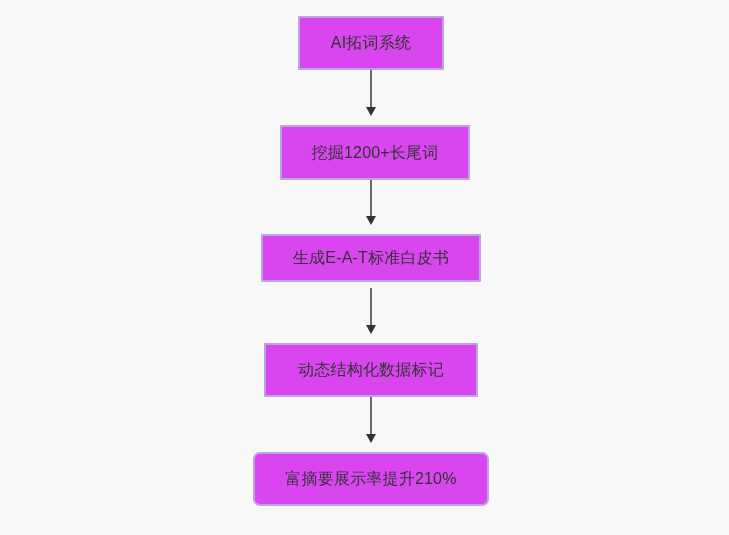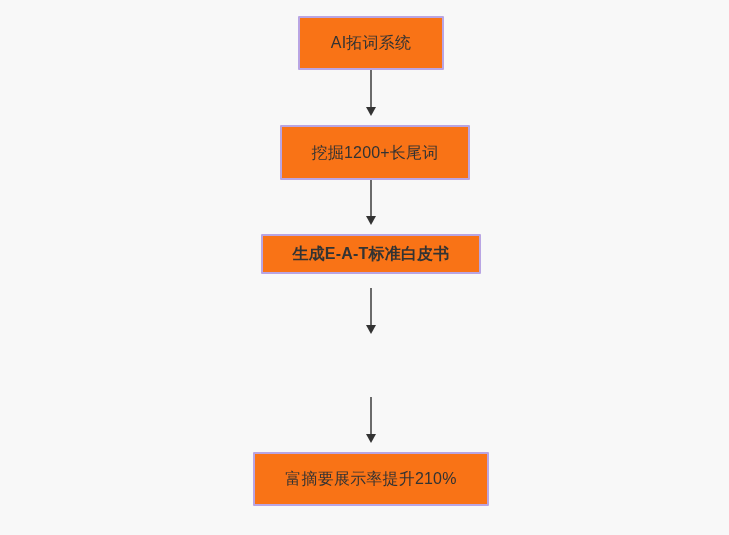--- a/index.html
+++ b/index.html
@@ -14,21 +14,21 @@
     overflow: hidden;
   }
   #flowchart-canvas {
     position: relative;
     width: 729px;
     height: 535px;
   }
   .node {
     position: absolute;
     box-sizing: border-box;
-    background: #f97316;
+    background: #d946ef;
     border: 2px solid #b9a5e3;
     border-radius: 1px;
     display: flex;
     align-items: center;
     justify-content: center;
     color: #333333;
     font-size: 16px;
     line-height: 1;
     letter-spacing: 0.2px;
     white-space: nowrap;
@@ -79,20 +79,23 @@
     <div class="edge-line" style="height: 38px;"></div>
     <div class="edge-arrow" style="top: 37px;"></div>
   </div>
 
   <div class="node" style="left: 298px; top: 16px; width: 146px; height: 54px;">
     <span class="node-label">AI拓词系统</span>
   </div>
   <div class="node" style="left: 280px; top: 125px; width: 190px; height: 55px;">
     <span class="node-label">挖掘1200+长尾词</span>
   </div>
-  <div class="node" style="left: 261px; top: 234px; width: 220px; height: 40px; font-weight: bold;">
+  <div class="node" style="left: 261px; top: 234px; width: 220px; height: 48px;">
     <span class="node-label">生成E-A-T标准白皮书</span>
   </div>
-  <div class="node" style="left: 253px; top: 452px; width: 236px; height: 54px;">
+  <div class="node" style="left: 264px; top: 343px; width: 214px; height: 54px;">
+    <span class="node-label">动态结构化数据标记</span>
+  </div>
+  <div class="node" style="left: 253px; top: 452px; width: 236px; height: 54px; border-radius: 7px;">
     <span class="node-label">富摘要展示率提升210%</span>
   </div>
 
 </div>
 
 </body></html>

